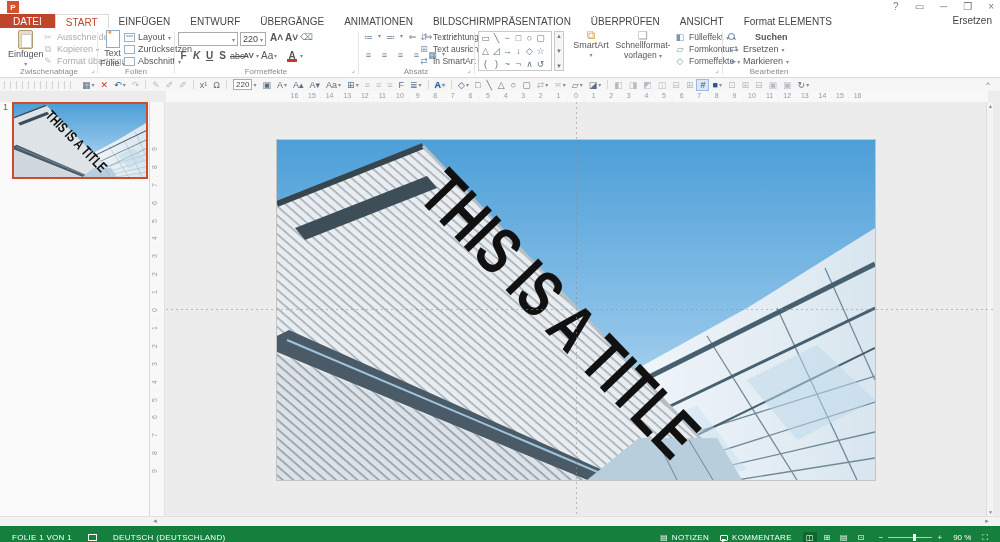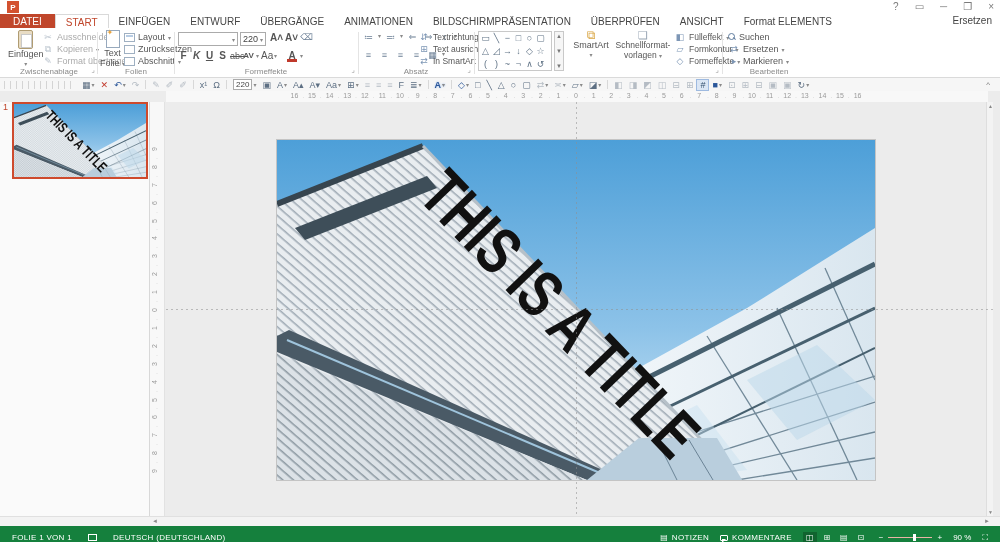--- a/index.html
+++ b/index.html
@@ -327,21 +327,21 @@
         </div>
     </div>
     <span class="launcher">›</span>
   </div>
   <div class="gsep" style="left:722px;"></div>
 
   <div class="group" style="left:724px;width:90px;">
     <div class="scol" style="left:4px;top:3px;">
       <div class="sitem">
           <span class="mag-ic"></span>
-          <span style="font-weight:normal;">Suchen</span>
+          <span style="font-weight:bold;margin-left:16px;">Suchen</span>
         </div>
       <div class="sitem">
           <span class="rico">⇄</span>
           <span>Ersetzen</span>
           <span class="car">▾</span>
         </div>
       <div class="sitem">
           <span class="rico">▸</span>
           <span>Markieren</span>
           <span class="car">▾</span>

